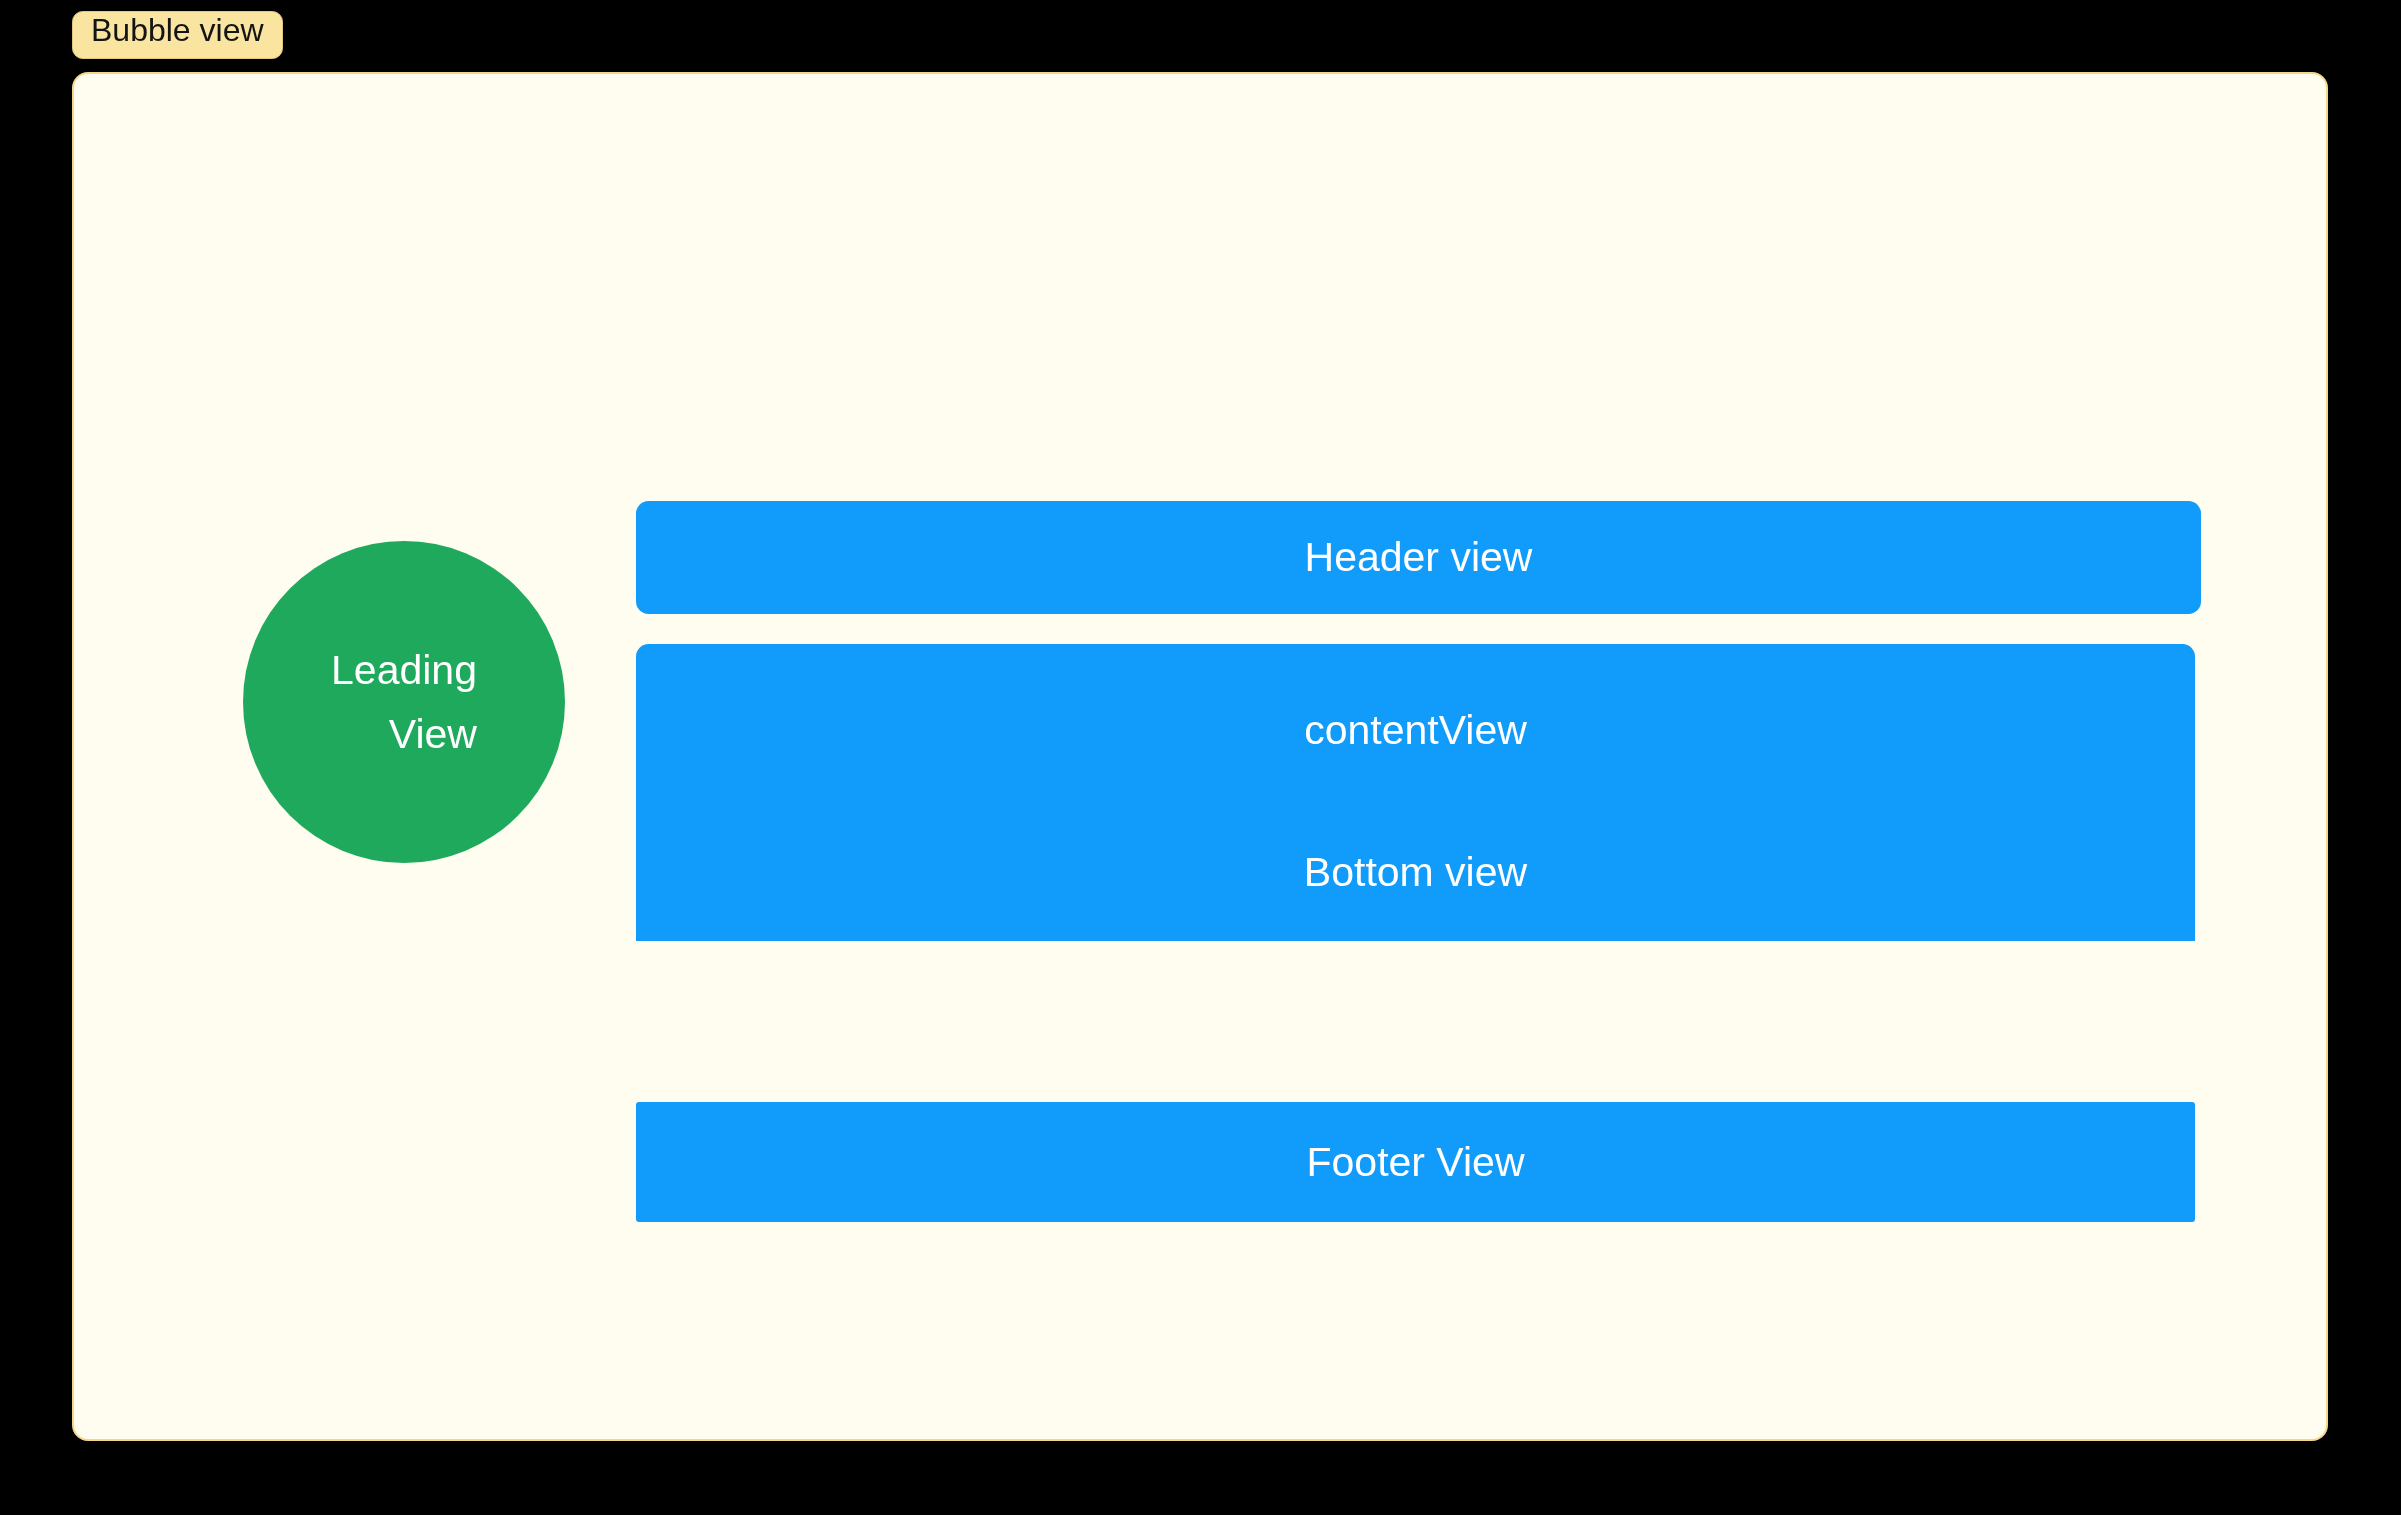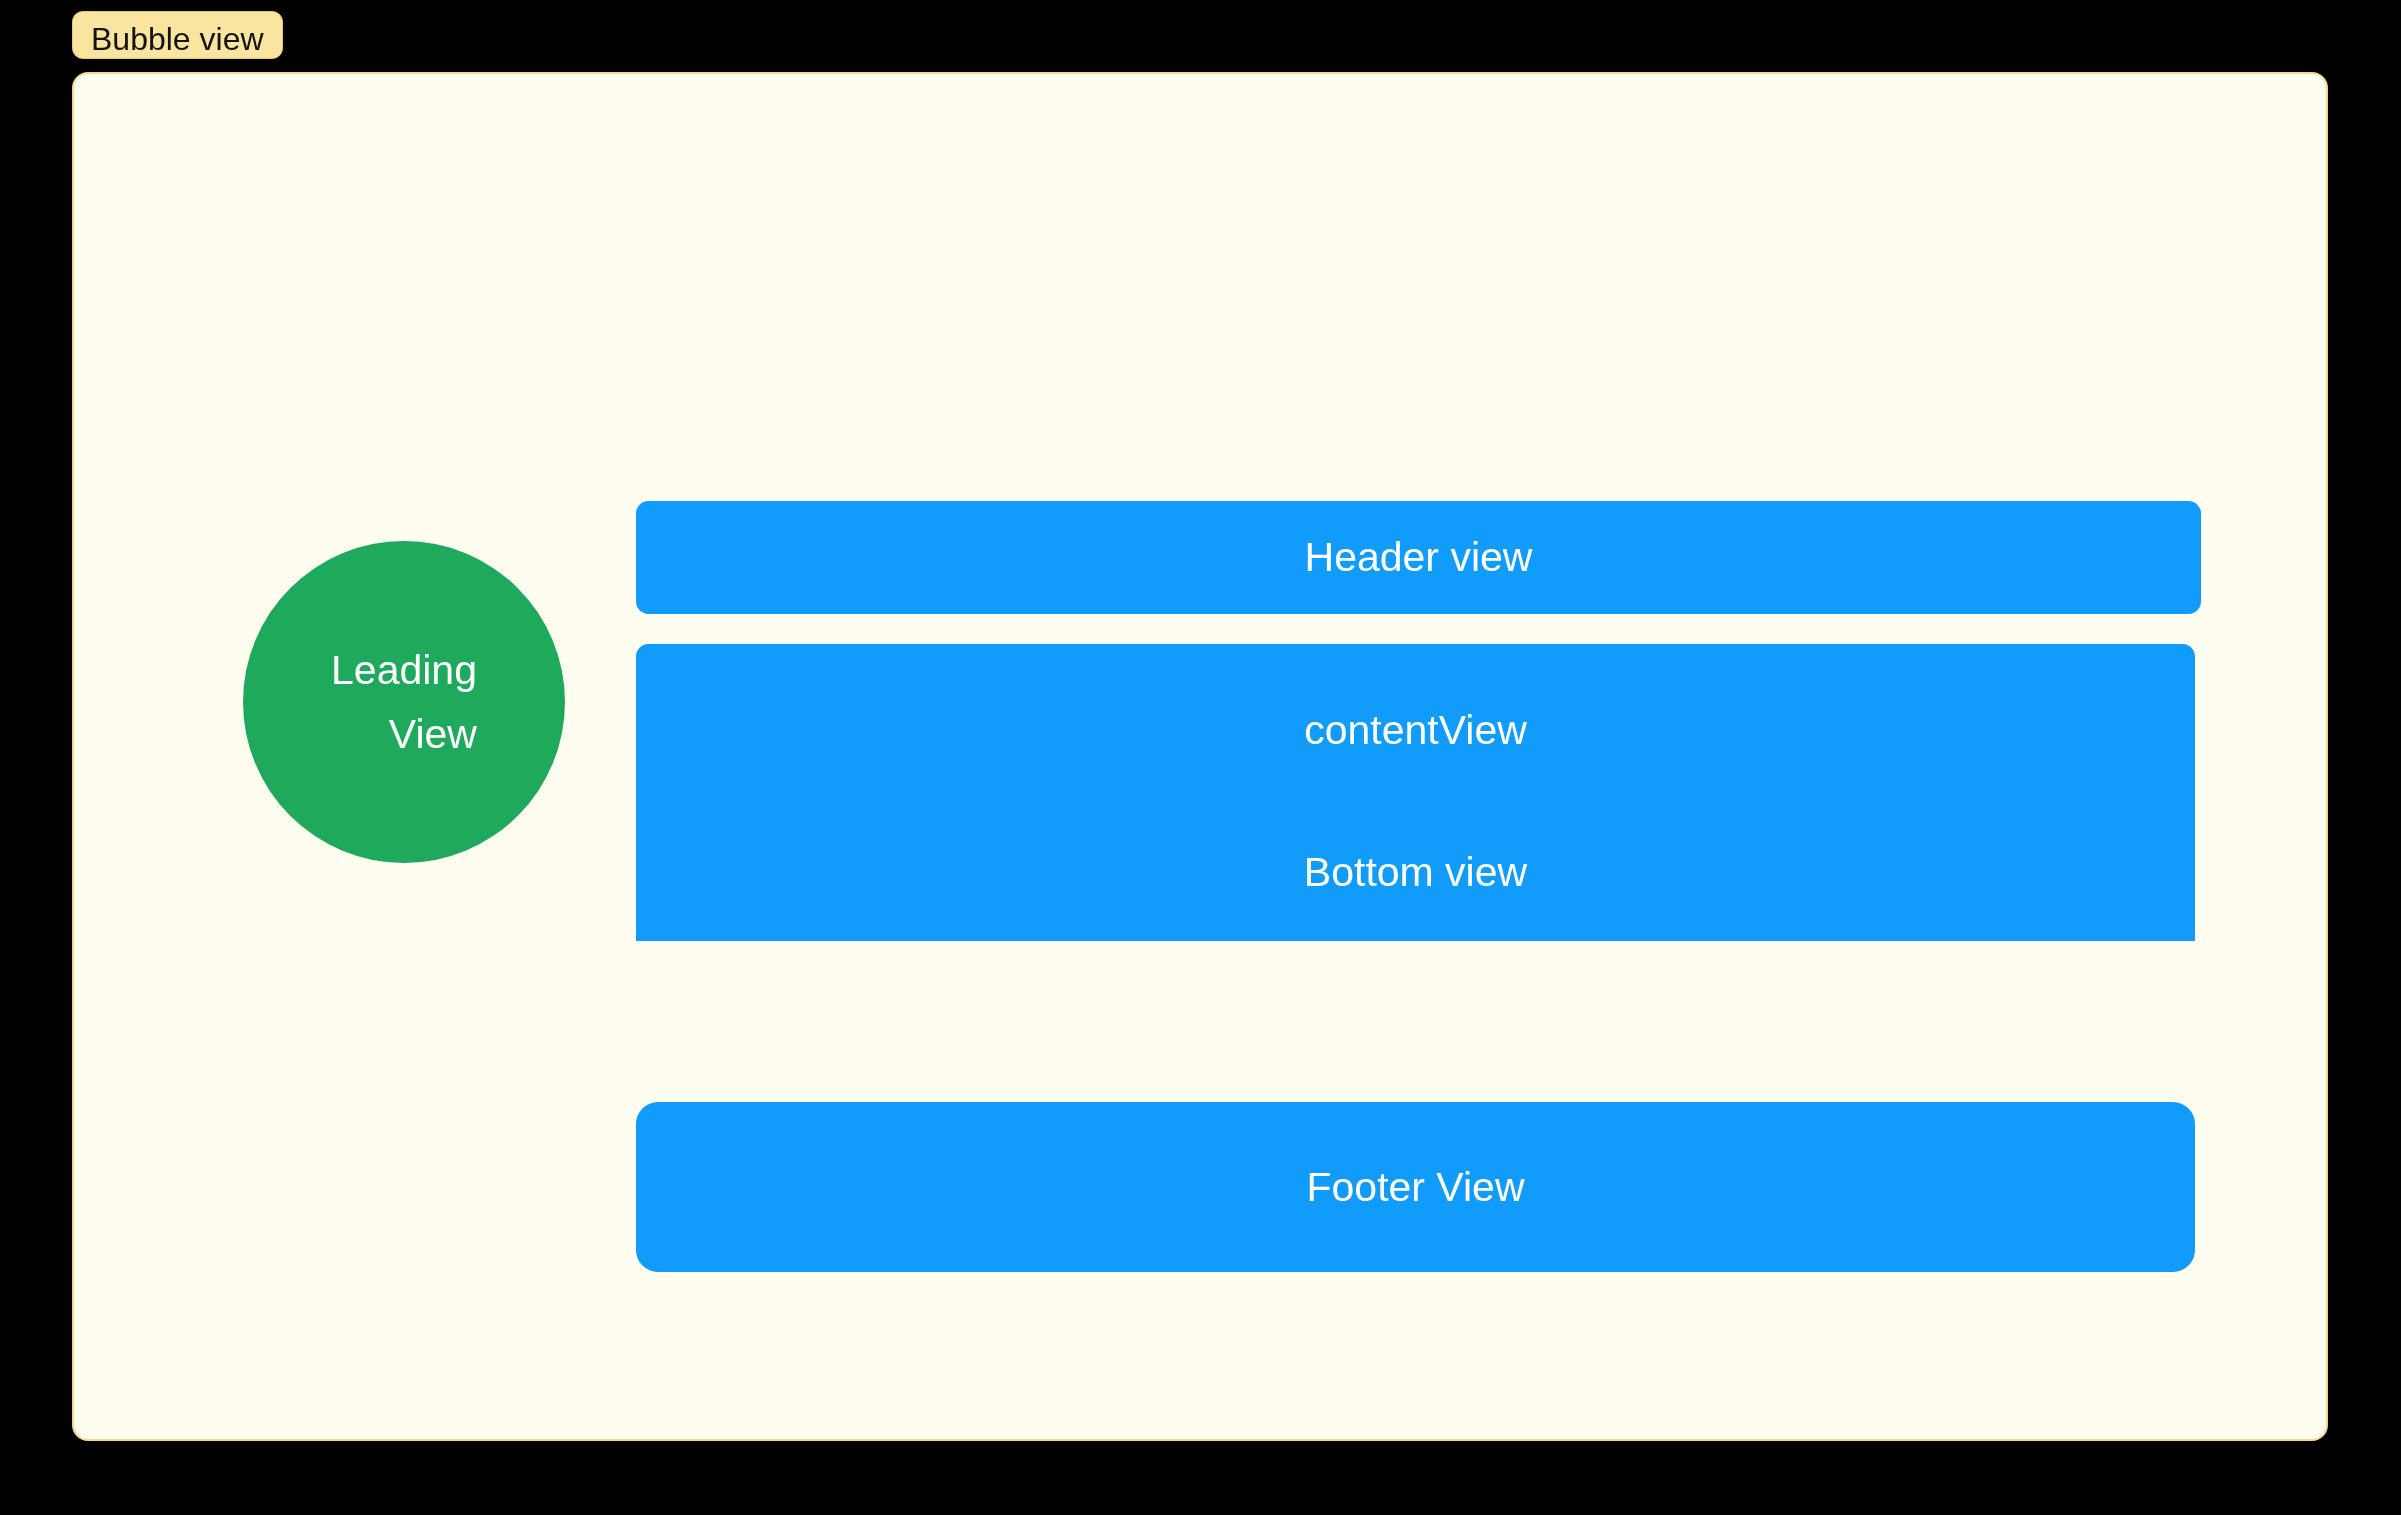--- a/index.html
+++ b/index.html
@@ -26,21 +26,21 @@
     border: 2.7px solid #F5D78C;
     border-radius: 16px;
   }
   .bubble-tag {
     position: absolute;
     left: 72px;
     top: 10.7px;
     height: 48px;
     box-sizing: border-box;
     display: inline-flex;
-    align-items: flex-end;
+    align-items: flex-start;
     padding: 0 18px;
     background: #FAE5A0;
     border: 1.8px solid #E4C77F;
     border-radius: 10.7px;
     font-size: 32px;
     color: #141414;
     white-space: nowrap;
   }
   .leading-circle {
     position: absolute;
@@ -101,22 +101,22 @@
     justify-content: center;
   }
   .bar-thread {
     top: 913px;
     height: 157px;
     background: #1FA95C;
     border-radius: 0 0 9px 9px;
   }
   .bar-footer {
     top: 1074px;
-    height: 170px;
-    border-radius: 22px;
+    height: 120px;
+    border-radius: 3px;
   }
 </style>
 </head>
 <body>
 
 <div class="stage">
 
   <div class="bubble-tag">
     <span>Bubble view</span>
   </div>

